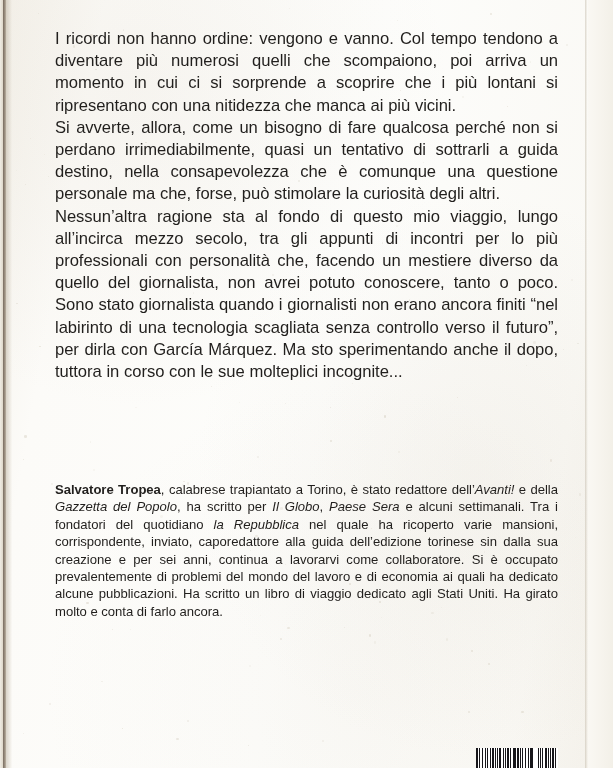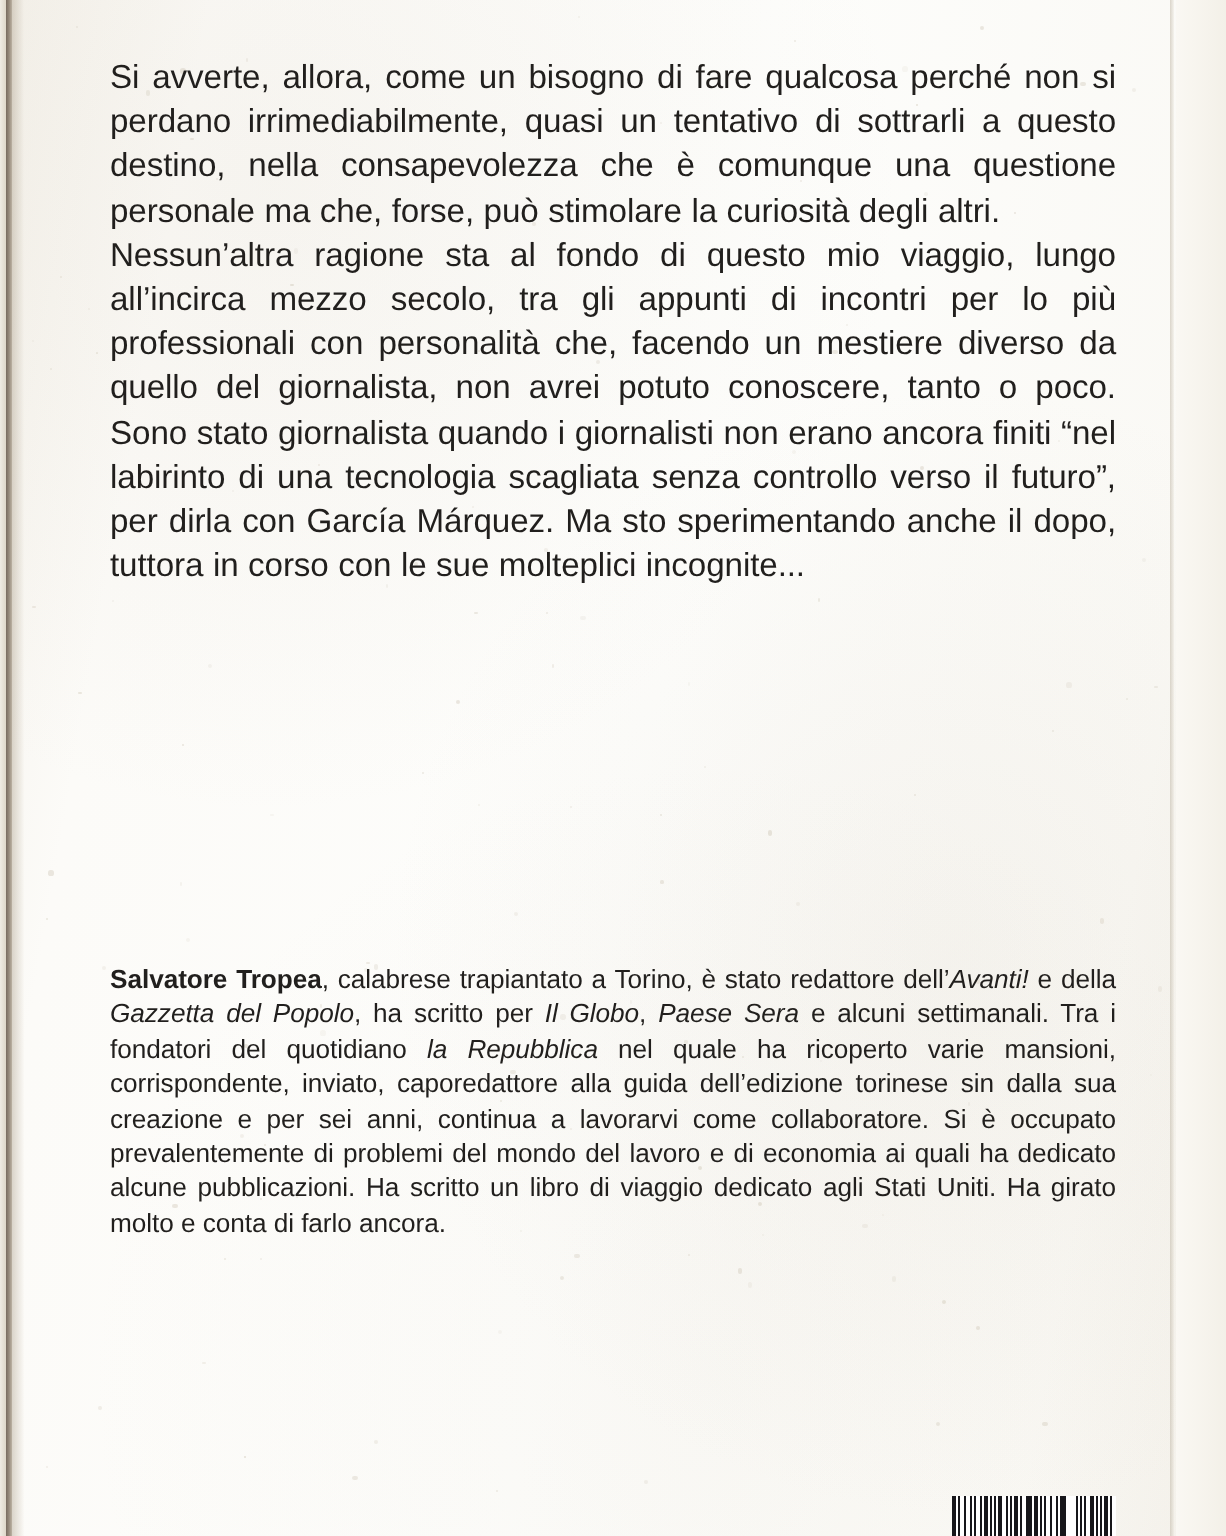--- a/index.html
+++ b/index.html
@@ -277,21 +277,22 @@
       <div class="speck" style="width: 1.99px; height: 1.99px; left: 322.4px; top: 740.1px; opacity: 0.2;"></div>
       <div class="speck" style="width: 1.27px; height: 1.27px; left: 275.6px; top: 332.3px; opacity: 0.23;"></div>
       <div class="speck" style="width: 1.04px; height: 1.04px; left: 211.3px; top: 385.5px; opacity: 0.32;"></div>
       <div class="speck" style="width: 0.84px; height: 0.84px; left: 239.2px; top: 175.2px; opacity: 0.35;"></div>
       <div class="speck" style="width: 2.66px; height: 2.66px; left: 489.5px; top: 12.7px; opacity: 0.35;"></div>
       <div class="speck" style="width: 0.87px; height: 0.87px; left: 48.1px; top: 175.5px; opacity: 0.32;"></div>
       <div class="speck" style="width: 1.9px; height: 1.9px; left: 182px; top: 484.2px; opacity: 0.16;"></div>
     </div>
 
   <div class="body-copy">
-    <p>Si avverte, allora, come un bisogno di fare qualcosa perché non si perdano irrimediabilmente, quasi un tentativo di sottrarli a questo destino, nella consapevolezza che è comunque una questione personale ma che, forse, può stimolare la curiosità degli altri.</p>
+    <p>I ricordi non hanno ordine: vengono e vanno. Col tempo tendono a diventare più numerosi quelli che scompaiono, poi arriva un momento in cui ci si sorprende a scoprire che i più lontani si ripresentano con una nitidezza che manca ai più vicini.</p>
+    <p>Si avverte, allora, come un bisogno di fare qualcosa perché non si perdano irrimediabilmente, quasi un tentativo di sottrarli a guida destino, nella consapevolezza che è comunque una questione personale ma che, forse, può stimolare la curiosità degli altri.</p>
     <p>Nessun’altra ragione sta al fondo di questo mio viaggio, lungo all’incirca mezzo secolo, tra gli appunti di incontri per lo più professionali con personalità che, facendo un mestiere diverso da quello del giornalista, non avrei potuto conoscere, tanto o poco. Sono stato giornalista quando i giornalisti non erano ancora finiti “nel labirinto di una tecnologia scagliata senza controllo verso il futuro”, per dirla con García Márquez. Ma sto sperimentando anche il dopo, tuttora in corso con le sue molteplici incognite...</p>
   </div>
 
   <div class="bio">
     <p id="bio-paragraph"><b>Salvatore Tropea</b><span>, calabrese trapiantato a Torino, è stato redattore dell’</span><i>Avanti!</i><span> e della </span><i>Gazzetta del Popolo</i><span>, ha scritto per </span><i>Il Globo</i><span>, </span><i>Paese Sera</i><span> e alcuni settimanali. Tra i fondatori del quotidiano </span><i>la Repubblica</i><span> nel quale ha ricoperto varie mansioni, corrispondente, inviato, caporedattore alla guida dell’edizione torinese sin dalla sua creazione e per sei anni, continua a lavorarvi come collaboratore. Si è occupato prevalentemente di problemi del mondo del lavoro e di economia ai quali ha dedicato alcune pubblicazioni. Ha scritto un libro di viaggio dedicato agli Stati Uniti. Ha girato molto e conta di farlo ancora.</span></p>
   </div>
 
   <div class="barcode" id="barcode" style="--bar-units: 100;">
       <span style="flex: 3 0 0px; background: rgb(23, 22, 26);"></span>
       <span style="flex: 1 0 0px; background: rgb(255, 255, 255);"></span>

